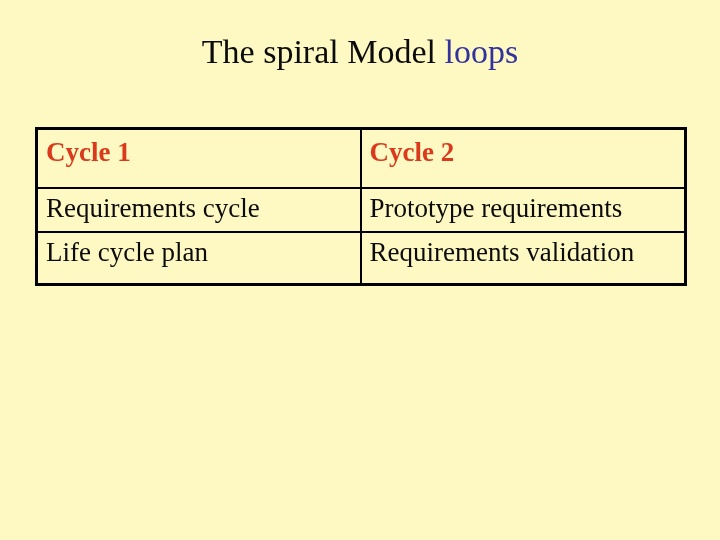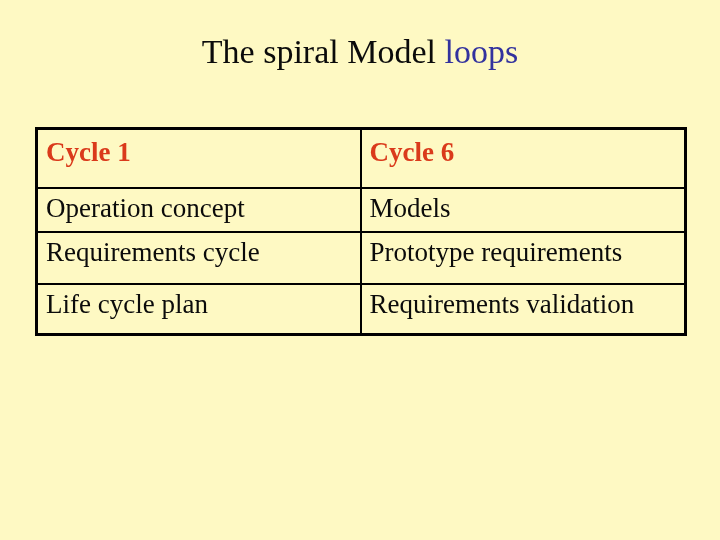--- a/index.html
+++ b/index.html
@@ -71,25 +71,21 @@
   <div class="slide-title"><span>The spiral Model </span><span class="accent">loops</span></div>
 
   <table class="cycle-table">
     <colgroup>
         <col class="c1">
         <col class="c2">
       </colgroup>
     <tbody>
       <tr>
         <th>Cycle 1</th>
-        <th>Cycle 6</th>
-      </tr>
-      <tr>
-        <td>Operation concept</td>
-        <td>Models</td>
+        <th>Cycle 2</th>
       </tr>
       <tr>
         <td>Requirements cycle</td>
         <td>Prototype requirements</td>
       </tr>
       <tr>
         <td>Life cycle plan</td>
         <td>Requirements validation</td>
       </tr>
     </tbody>

